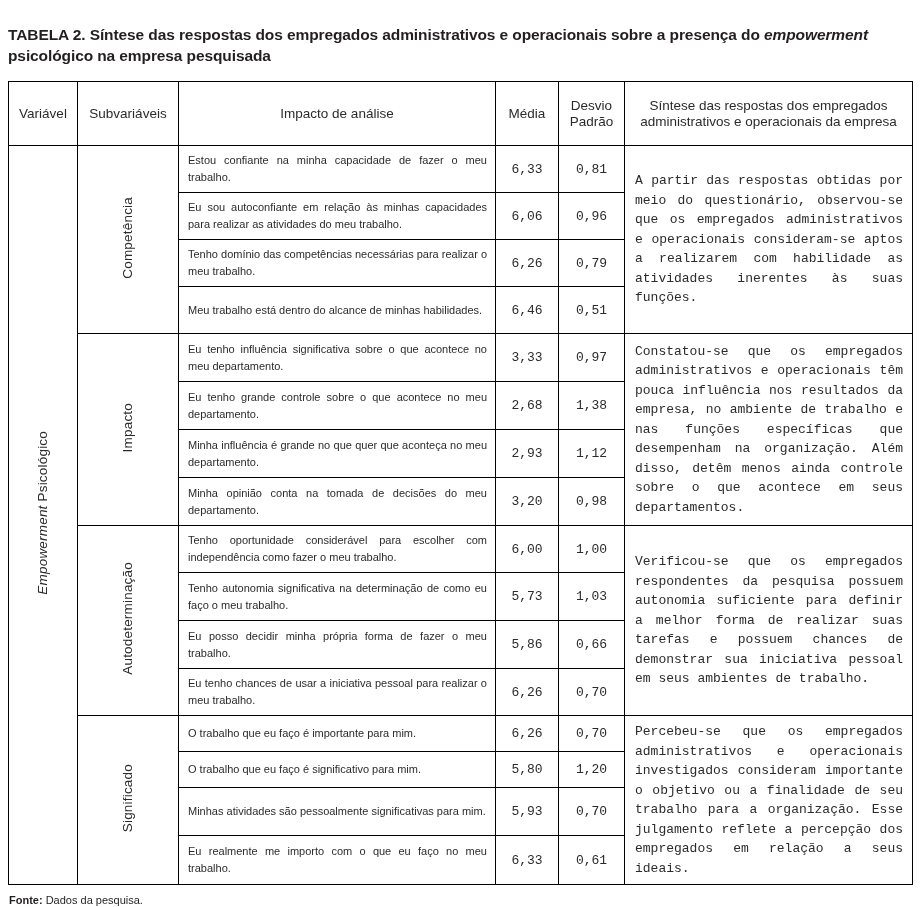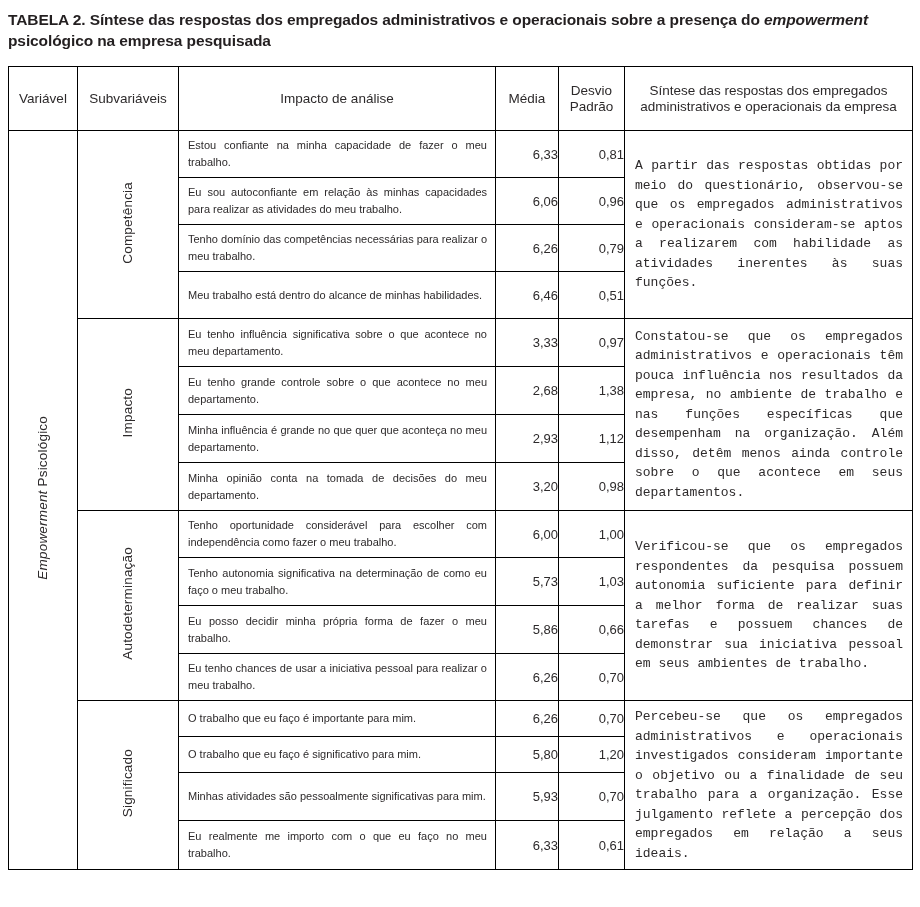--- a/index.html
+++ b/index.html
@@ -3,21 +3,21 @@
 <meta charset="utf-8">
 <style>
   * { box-sizing: border-box; }
   html, body { margin: 0; padding: 0; }
   body {
     width: 920px; height: 907px; overflow: hidden;
     background: #ffffff;
     font-family: "Liberation Sans", "DejaVu Sans", sans-serif;
     color: #2d2a2b;
   }
-  .page { padding: 7px 4px 0 8px; }
+  .page { padding: 7px 4px 0 8px; margin-top: 15px; }
 
   .title {
     width: 903px;
     font-size: 15.5px;
     font-weight: bold;
     line-height: 21px;
     letter-spacing: -0.1px;
     color: #231f20;
     margin: 2px 0 15px 0;
   }
@@ -61,22 +61,23 @@
 
   td.ucell {
     font-size: 11px;
     line-height: 17px;
     text-align: justify;
     vertical-align: middle;
     padding: 4px 8px 4px 9px;
   }
   td.num {
     font-size: 13px;
-    text-align: right;
-    vertical-align: middle;
+    text-align: center;
+    vertical-align: middle;
+    font-family: Liberation Mono, monospace;
   }
   td.scell {
     font-size: 13px;
     line-height: 19.5px;
     text-align: justify;
     vertical-align: middle;
     padding: 6px 9px 6px 10px;
     font-family: Liberation Mono, monospace;
   }
 
@@ -214,14 +215,15 @@
         <td class="num">0,70</td>
       </tr>
       <tr class="r45">
         <td class="ucell">Eu realmente me importo com o que eu faço no meu trabalho.</td>
         <td class="num">6,33</td>
         <td class="num">0,61</td>
       </tr>
     </tbody>
   </table>
 
+  <div class="fonte"><b>Fonte:</b><span> Dados da pesquisa.</span></div>
 
 </div>
 
 </body></html>

